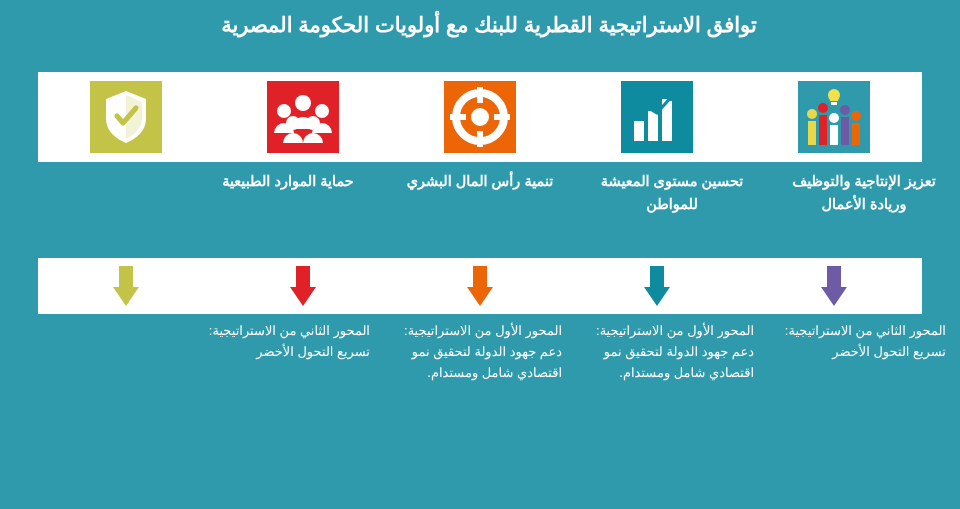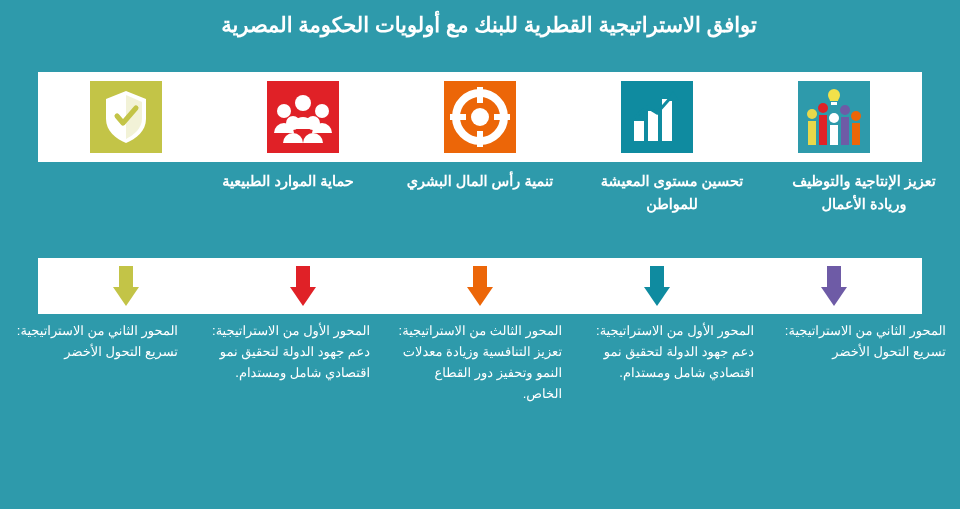--- a/index.html
+++ b/index.html
@@ -260,21 +260,18 @@
 </div>
 
 <div class="desc-row">
   <div class="desc-cell">
     <b>المحور الثاني من الاستراتيجية:</b><span> تسريع التحول الأخضر</span>
   </div>
   <div class="desc-cell">
     <b>المحور الأول من الاستراتيجية:</b><span> دعم جهود الدولة لتحقيق نمو اقتصادي شامل ومستدام.</span>
   </div>
   <div class="desc-cell">
-    <b>المحور الثالث من الاستراتيجية:</b><span> تعزيز التنافسية وزيادة معدلات النمو وتحفيز دور القطاع الخاص.</span>
-  </div>
-  <div class="desc-cell">
     <b>المحور الأول من الاستراتيجية:</b><span> دعم جهود الدولة لتحقيق نمو اقتصادي شامل ومستدام.</span>
   </div>
   <div class="desc-cell">
     <b>المحور الثاني من الاستراتيجية:</b><span> تسريع التحول الأخضر</span>
   </div>
 </div>
 
 </body></html>

